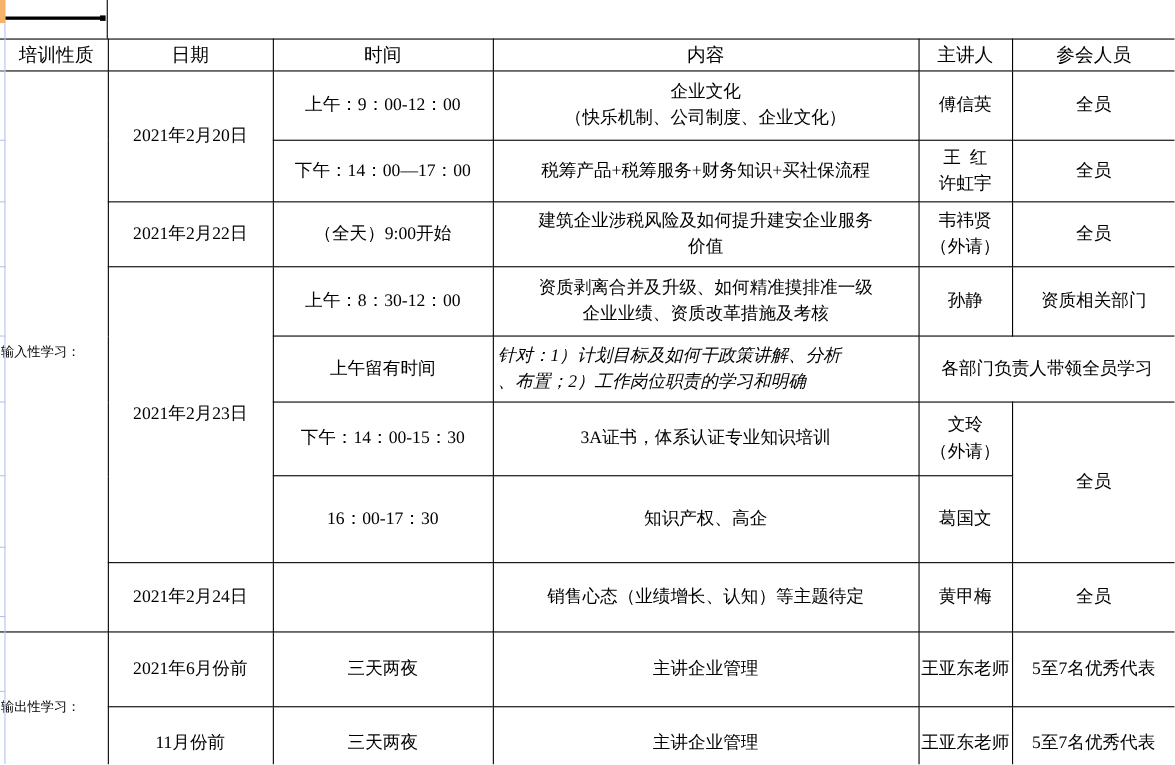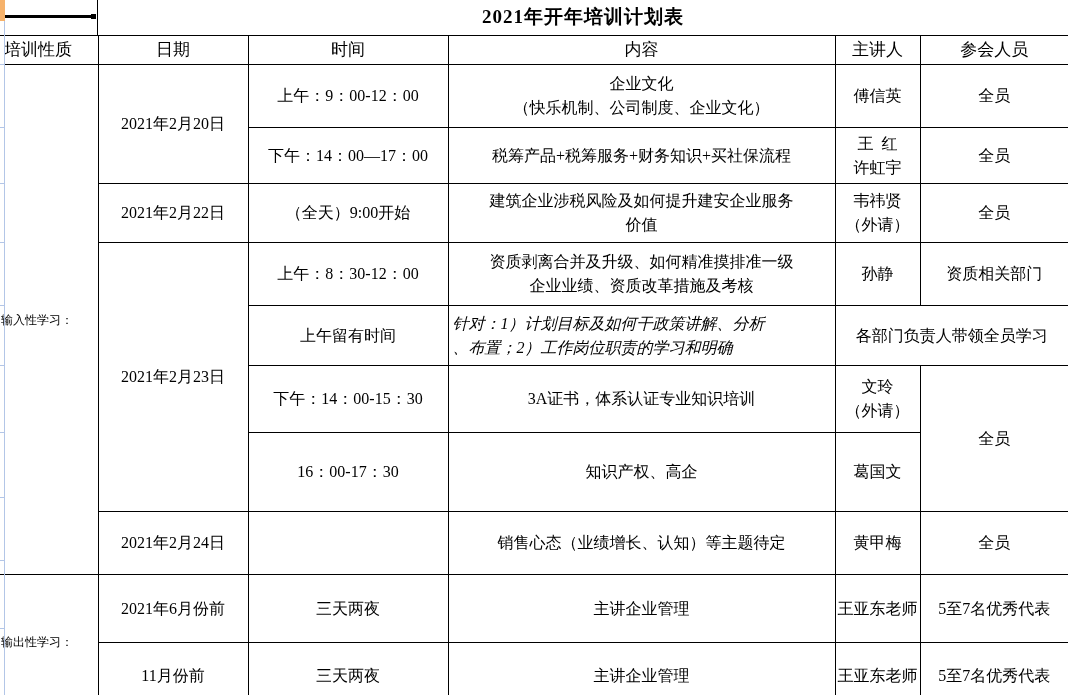--- a/index.html
+++ b/index.html
@@ -20,21 +20,21 @@
   }
   #plan td,#plan th{
     border:1px solid #000;padding:0 2px;text-align:center;vertical-align:middle;
     font-weight:normal;font-size:16px;line-height:1.5;white-space:pre-wrap;
     overflow:hidden;
   }
   #plan .no-left{border-left:none;}
   #plan .no-right{border-right:none;}
   #plan th{font-size:17px;}
   #plan .nature{font-size:12px;text-align:left;padding-left:1px;}
-  #plan th.nature-h{text-align:left;padding-left:4px;}
+  #plan th.nature-h{text-align:left;padding-left:17px;}
   #plan .left{text-align:left;padding-left:4px;font-style:italic;}
   
   col.c-nature{width:98px;}  col.c-date{width:150px;} col.c-time{width:200px;}
   col.c-content{width:387px;} col.c-speaker{width:85px;} col.c-part{width:148px;}
   
   tr.hh{height:29px;}
   tr.r1{height:63px;} tr.r2{height:56px;} tr.r3{height:59px;} tr.r4{height:63px;}
   tr.r5{height:60px;} tr.r6{height:67px;} tr.r7{height:79px;} tr.r8{height:63px;}
   tr.r9{height:68px;} tr.r10{height:67px;}
   
@@ -43,21 +43,20 @@
   .sel-handle{position:absolute;left:91px;top:14px;width:5px;height:5px;background:#000;}
   .sel-vline{position:absolute;left:97px;top:0;width:1px;height:35px;background:#000;}
   .grid-v{position:absolute;left:4px;top:21px;width:1px;height:674px;background:var(--gridline,#b3c6e7);}
   .grid-h{position:absolute;left:0;width:5px;height:1px;background:var(--gridline,#b3c6e7);}
 </style>
 </head>
 <body>
 
 <div id="stage">
 
-  <div id="title">2021年开年培训计划表</div>
 
   <table id="plan">
     <colgroup>
       <col class="c-nature">
         <col class="c-date">
         <col class="c-time">
       <col class="c-content">
         <col class="c-speaker">
         <col class="c-part">
     </colgroup>

